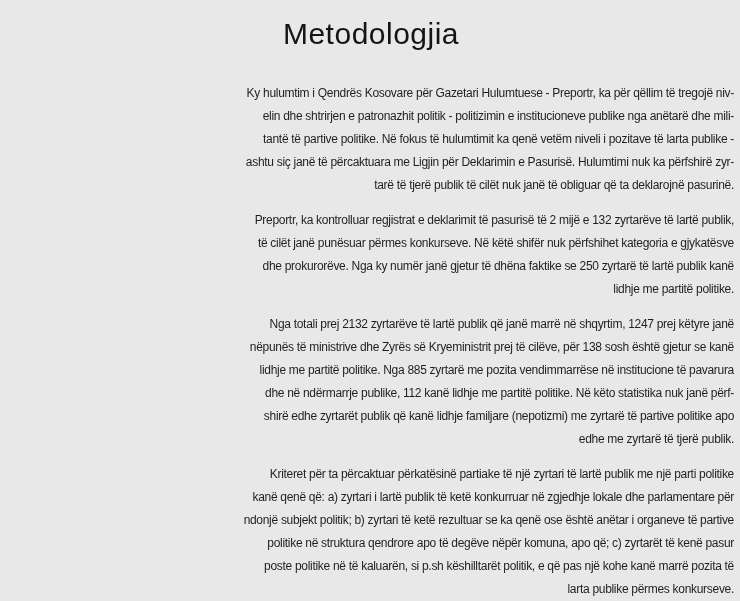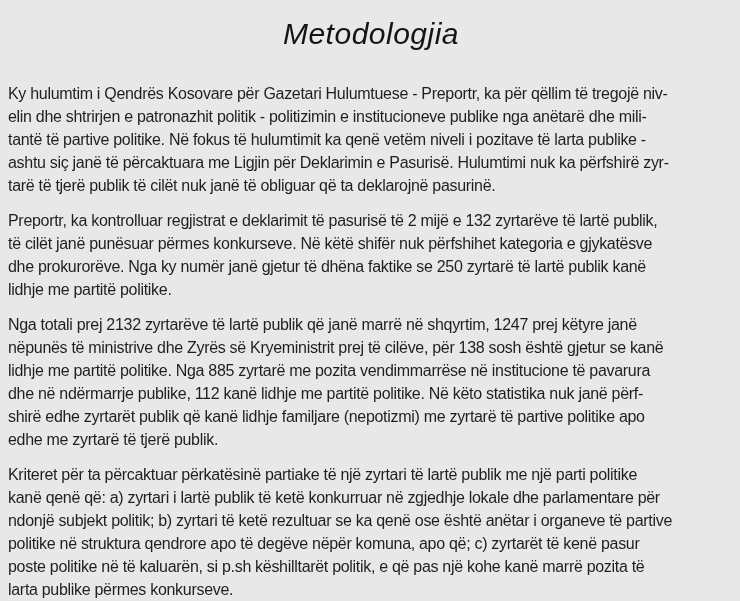--- a/index.html
+++ b/index.html
@@ -16,34 +16,33 @@
   }
   .page {
     box-sizing: border-box;
     width: 740px;
     height: 601px;
     padding: 16px 6px 0 8px;
   }
   .title {
     font-size: 30px;
     line-height: 36px;
-    font-style: italic;
     font-weight: 400;
     text-align: center;
     color: #141414;
     margin: 0 0 30px 0;
     letter-spacing: 0.5px;
   }
   .para {
-    font-size: 16px;
+    font-size: 12px;
     line-height: 23px;
     letter-spacing: -0.3px;
     white-space: pre-line;    
     margin: 0 0 12px 0;
-    text-align: left;
+    text-align: right;
   }
 </style>
 </head>
 <body>
 
 <div class="page">
   <h1 class="title">Metodologjia</h1>
 
   <p class="para">Ky hulumtim i Qendrës Kosovare për Gazetari Hulumtuese - Preportr, ka për qëllim të tregojë niv-
 elin dhe shtrirjen e patronazhit politik - politizimin e institucioneve publike nga anëtarë dhe mili-

